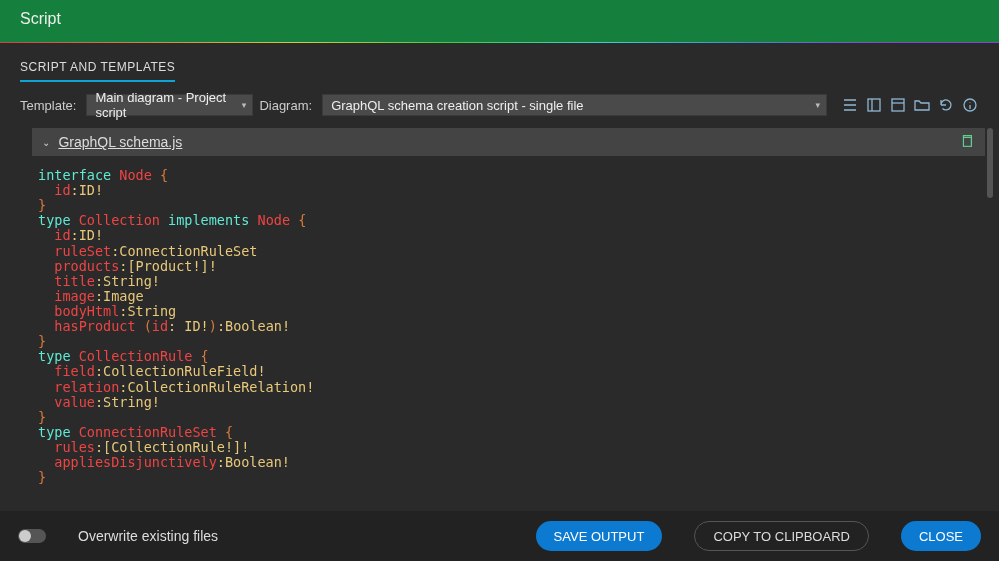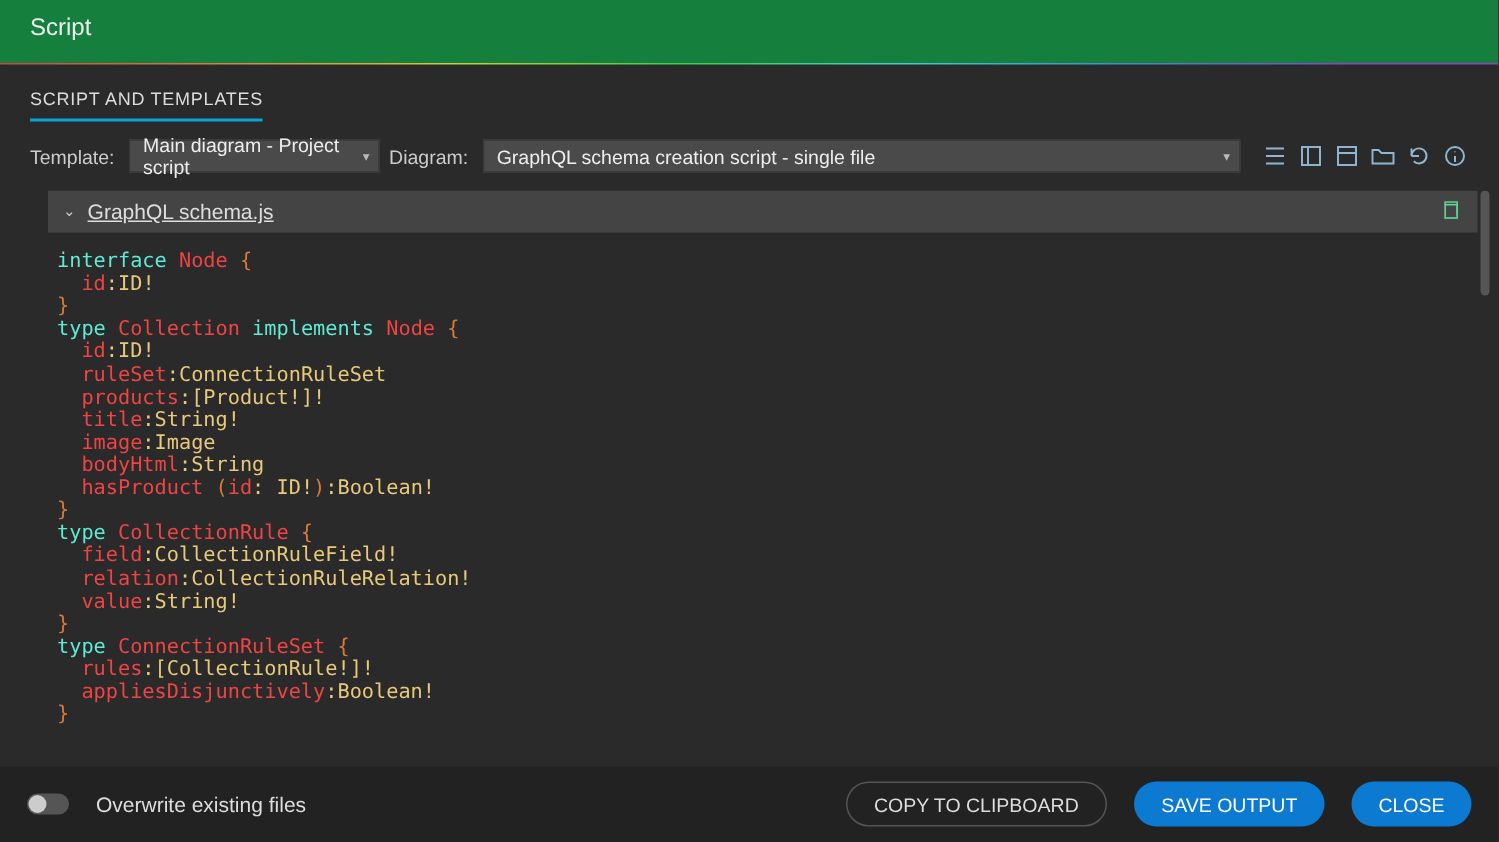--- a/index.html
+++ b/index.html
@@ -101,21 +101,21 @@
   .kw { color: #5eead4; }
   .name { color: #ef4444; }
   .col { color: #e8c97a; }
   .ty { color: #e8c97a; }
   .pl { color: #d97a3a; }
   .footer {
     height: 50px;
     background: #222;
     display: flex; align-items: center;
     padding: 0 18px;
-    gap: 18px;
+    gap: 32px;
   }
   .toggle {
     width: 28px; height: 14px;
     background: #555; border-radius: 7px;
     position: relative; cursor: pointer;
   }
   .toggle .knob {
     width: 12px; height: 12px; border-radius: 50%;
     background: #ccc; position: absolute; top: 1px; left: 1px;
   }
@@ -220,16 +220,16 @@
 <span class="pl">}</span>
 </pre>
   <div class="scroll-ind"></div>
 </div>
 
 <div class="footer">
   <div class="toggle">
       <div class="knob"></div>
     </div>
   <span class="toggle-label">Overwrite existing files</span>
+  <button class="btn primary">SAVE OUTPUT</button>
   <button class="btn ghost">COPY TO CLIPBOARD</button>
-  <button class="btn primary">SAVE OUTPUT</button>
   <button class="btn primary">CLOSE</button>
 </div>
 
 </body></html>

